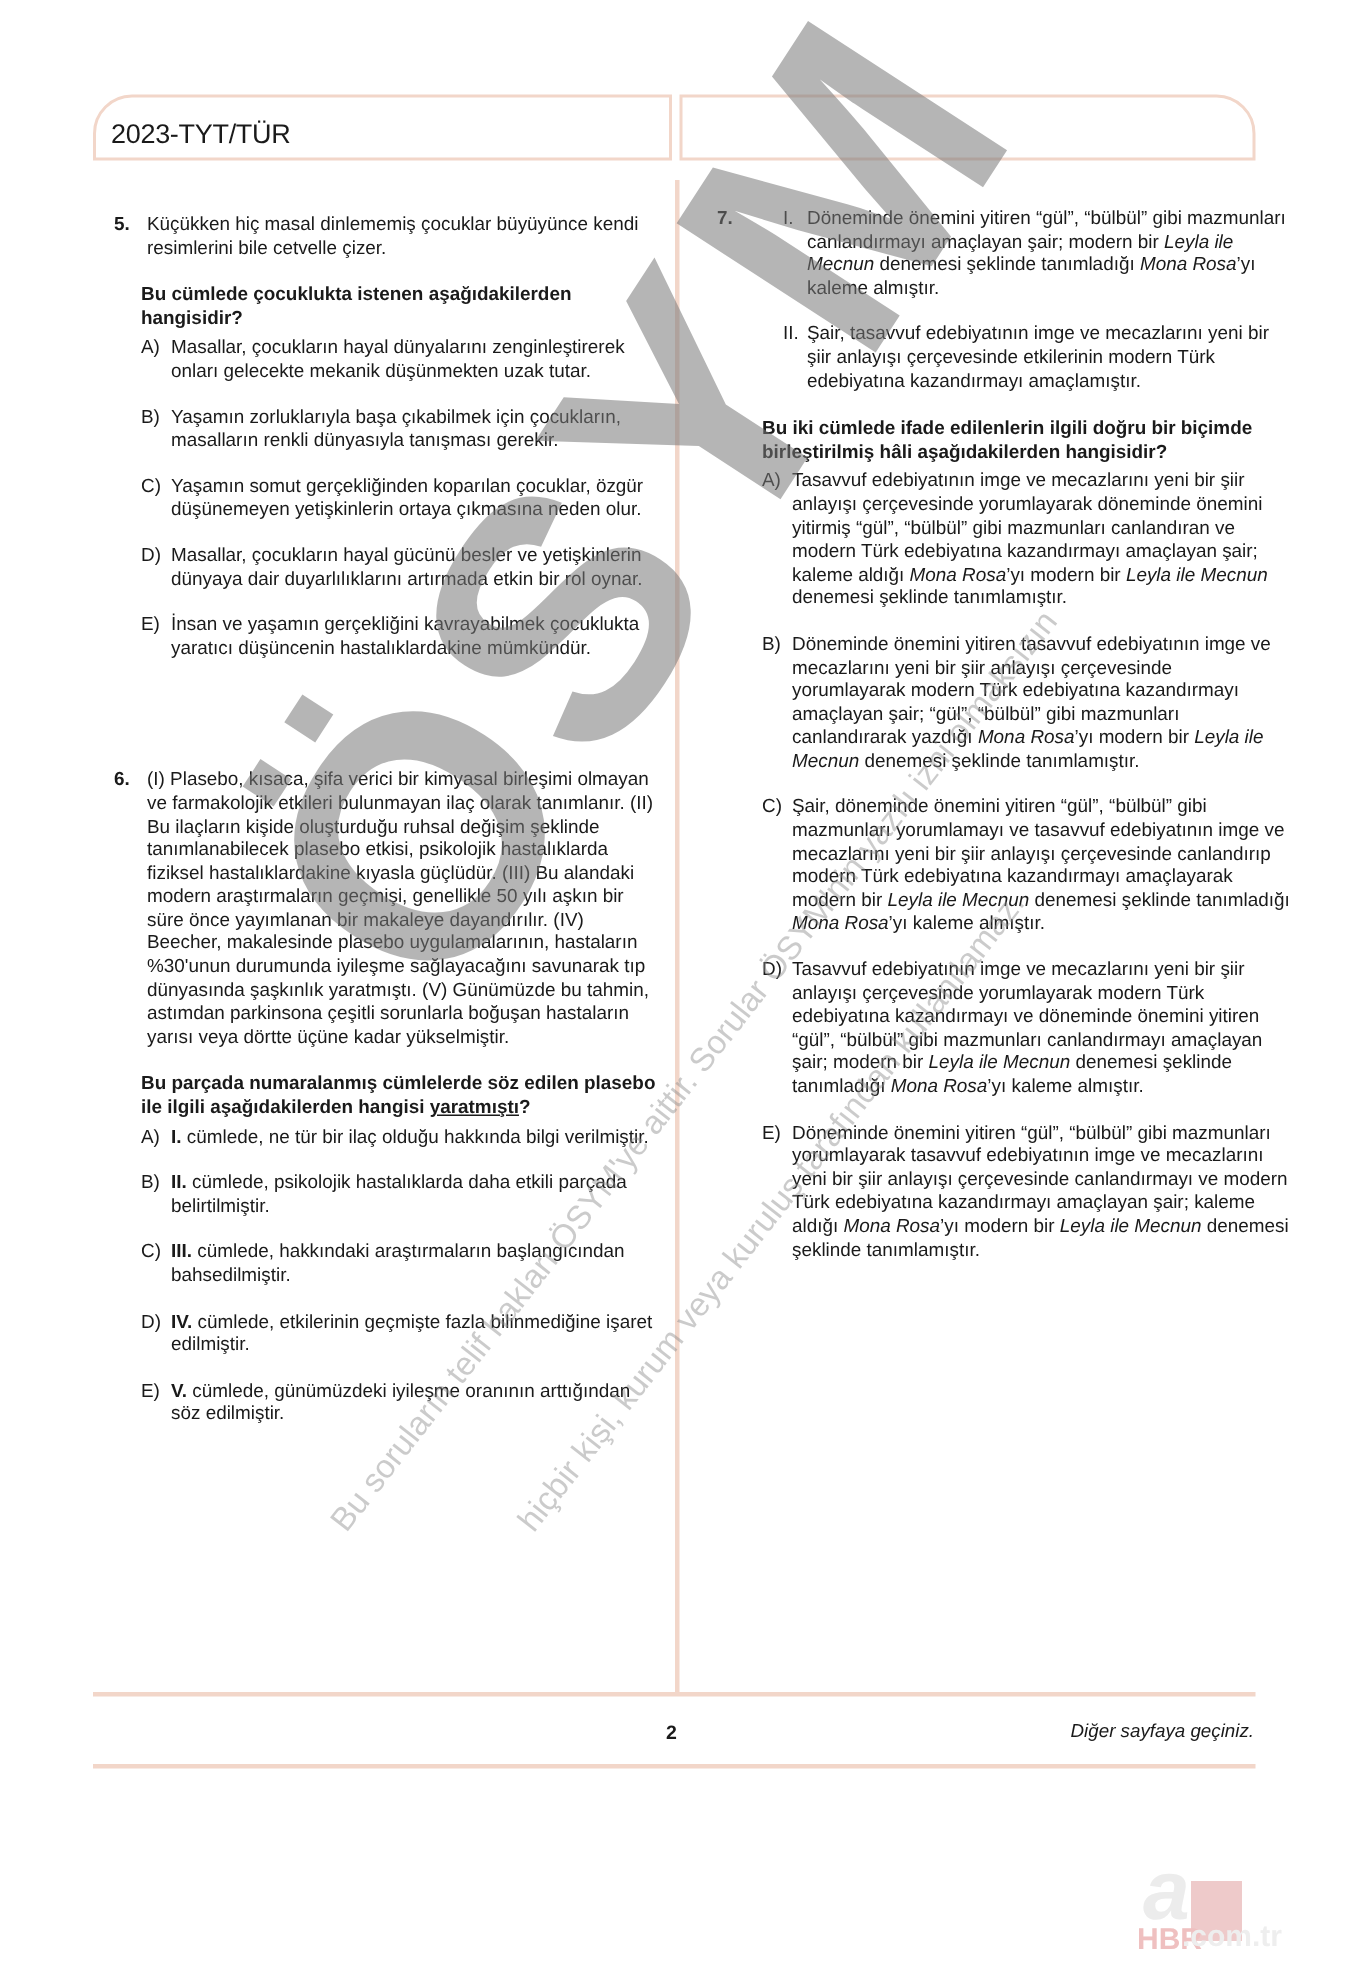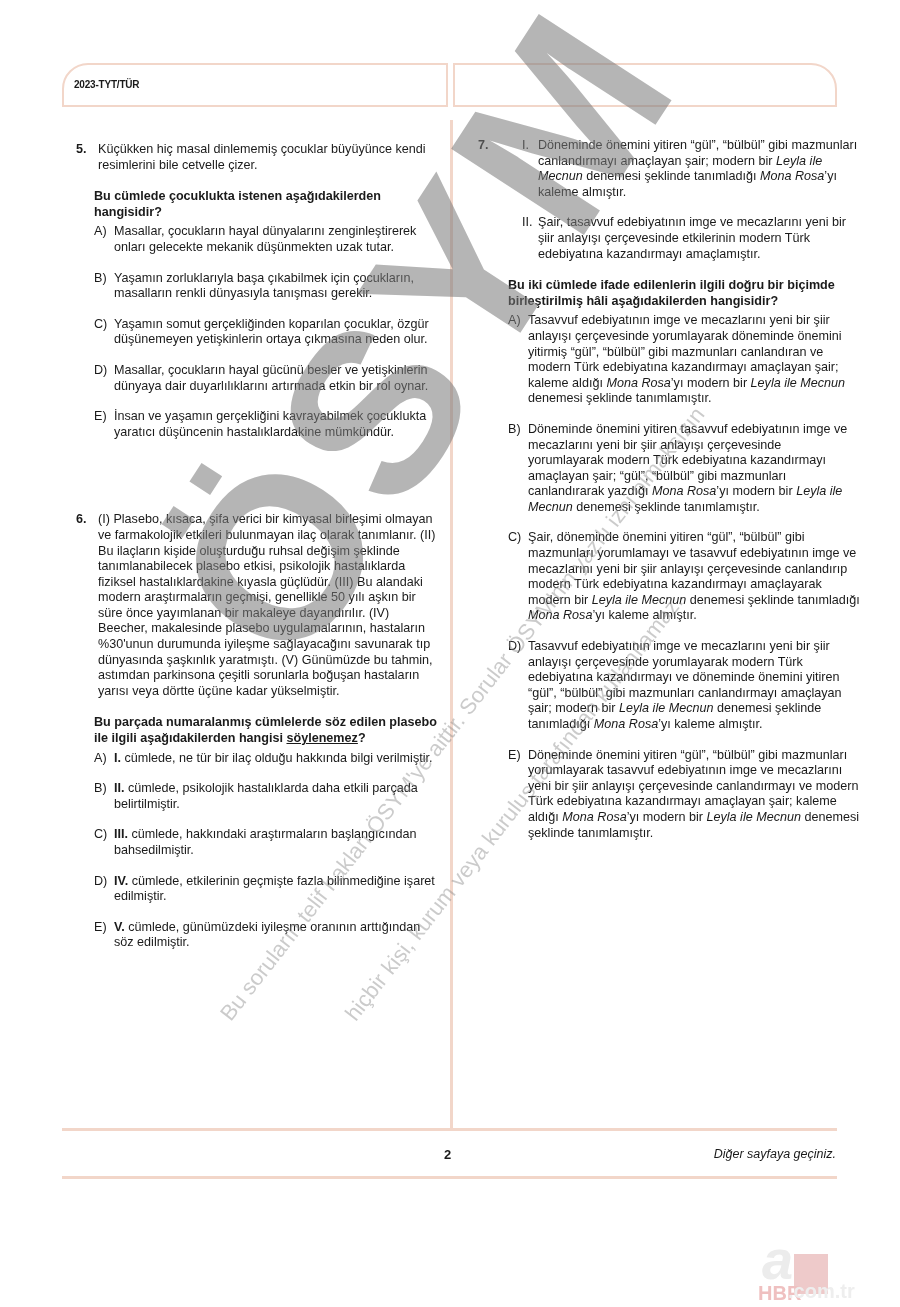--- a/index.html
+++ b/index.html
@@ -7,21 +7,21 @@
       width: 900px; height: 1307px; background: #ffffff; position: relative; overflow: hidden;
       font-family: "Liberation Sans", sans-serif; color: #1a1a1a;
     }
     .page { position: absolute; left: 0; top: 0; width: 900px; height: 1307px; }
     
     .hdr-box {
       position: absolute; top: 63px; height: 44px; border: 2px solid #f2d6c9; box-sizing: border-box;
     }
     .hdr-left { left: 62px; width: 386px; border-top-left-radius: 26px; }
     .hdr-right { left: 453px; width: 384px; border-top-right-radius: 26px; }
-    .hdr-title { position: absolute; left: 10px; top: 14px; font-weight: bold; font-size: 10px; letter-spacing: -0.2px; }
+    .hdr-title { position: absolute; left: 10px; top: 14px; font-weight: normal; font-size: 18px; letter-spacing: -0.2px; }
 
     
     .col-divider { position: absolute; left: 450px; top: 120px; width: 3px; height: 1008px; background: #f2d6c9; }
     .rule { position: absolute; left: 62px; width: 775px; height: 3px; background: #f2d6c9; }
 
     .col { position: absolute; font-size: 12.6px; line-height: 15.6px; }
     .col-left { left: 76px; top: 138px; width: 366px; }
     .col-right { left: 490px; top: 138px; width: 370px; }
 
     .q { position: relative; padding-left: 18px; }
@@ -83,21 +83,21 @@
       <div class="opt"><span class="lt">A)</span><span>Masallar, çocukların hayal dünyalarını zenginleştirerek onları gelecekte mekanik düşünmekten uzak tutar.</span></div>
       <div class="opt"><span class="lt">B)</span><span>Yaşamın zorluklarıyla başa çıkabilmek için çocukların, masalların renkli dünyasıyla tanışması gerekir.</span></div>
       <div class="opt"><span class="lt">C)</span><span>Yaşamın somut gerçekliğinden koparılan çocuklar, özgür düşünemeyen yetişkinlerin ortaya çıkmasına neden olur.</span></div>
       <div class="opt"><span class="lt">D)</span><span>Masallar, çocukların hayal gücünü besler ve yetişkinlerin dünyaya dair duyarlılıklarını artırmada etkin bir rol oynar.</span></div>
       <div class="opt"><span class="lt">E)</span><span>İnsan ve yaşamın gerçekliğini kavrayabilmek çocuklukta yaratıcı düşüncenin hastalıklardakine mümkündür.</span></div>
     </div>
 
     <div class="q" style="margin-top:72px">
       <span class="qnum">6.</span>
       <p class="stem">(I) Plasebo, kısaca, şifa verici bir kimyasal birleşimi olmayan ve farmakolojik etkileri bulunmayan ilaç olarak tanımlanır. (II) Bu ilaçların kişide oluşturduğu ruhsal değişim şeklinde tanımlanabilecek plasebo etkisi, psikolojik hastalıklarda fiziksel hastalıklardakine kıyasla güçlüdür. (III) Bu alandaki modern araştırmaların geçmişi, genellikle 50 yılı aşkın bir süre önce yayımlanan bir makaleye dayandırılır. (IV) Beecher, makalesinde plasebo uygulamalarının, hastaların %30'unun durumunda iyileşme sağlayacağını savunarak tıp dünyasında şaşkınlık yaratmıştı. (V) Günümüzde bu tahmin, astımdan parkinsona çeşitli sorunlarla boğuşan hastaların yarısı veya dörtte üçüne kadar yükselmiştir.</p>
-      <p class="ask"><span>Bu parçada numaralanmış cümlelerde söz edilen plasebo ile ilgili aşağıdakilerden hangisi </span><u>söylenemez</u><span>?</span></p>
+      <p class="ask"><span>Bu parçada numaralanmış cümlelerde söz edilen plasebo ile ilgili aşağıdakilerden hangisi </span><u>yaratmıştı</u><span>?</span></p>
       <div class="opt"><span class="lt">A)</span><b>I.</b><span> cümlede, ne tür bir ilaç olduğu hakkında bilgi verilmiştir.</span></div>
       <div class="opt"><span class="lt">B)</span><b>II.</b><span> cümlede, psikolojik hastalıklarda daha etkili parçada belirtilmiştir.</span></div>
       <div class="opt"><span class="lt">C)</span><b>III.</b><span> cümlede, hakkındaki araştırmaların başlangıcından bahsedilmiştir.</span></div>
       <div class="opt"><span class="lt">D)</span><b>IV.</b><span> cümlede, etkilerinin geçmişte fazla bilinmediğine işaret edilmiştir.</span></div>
       <div class="opt"><span class="lt">E)</span><b>V.</b><span> cümlede, günümüzdeki iyileşme oranının arttığından söz edilmiştir.</span></div>
     </div>
   </div>
 
   <div class="col col-right">
     <div class="q">

